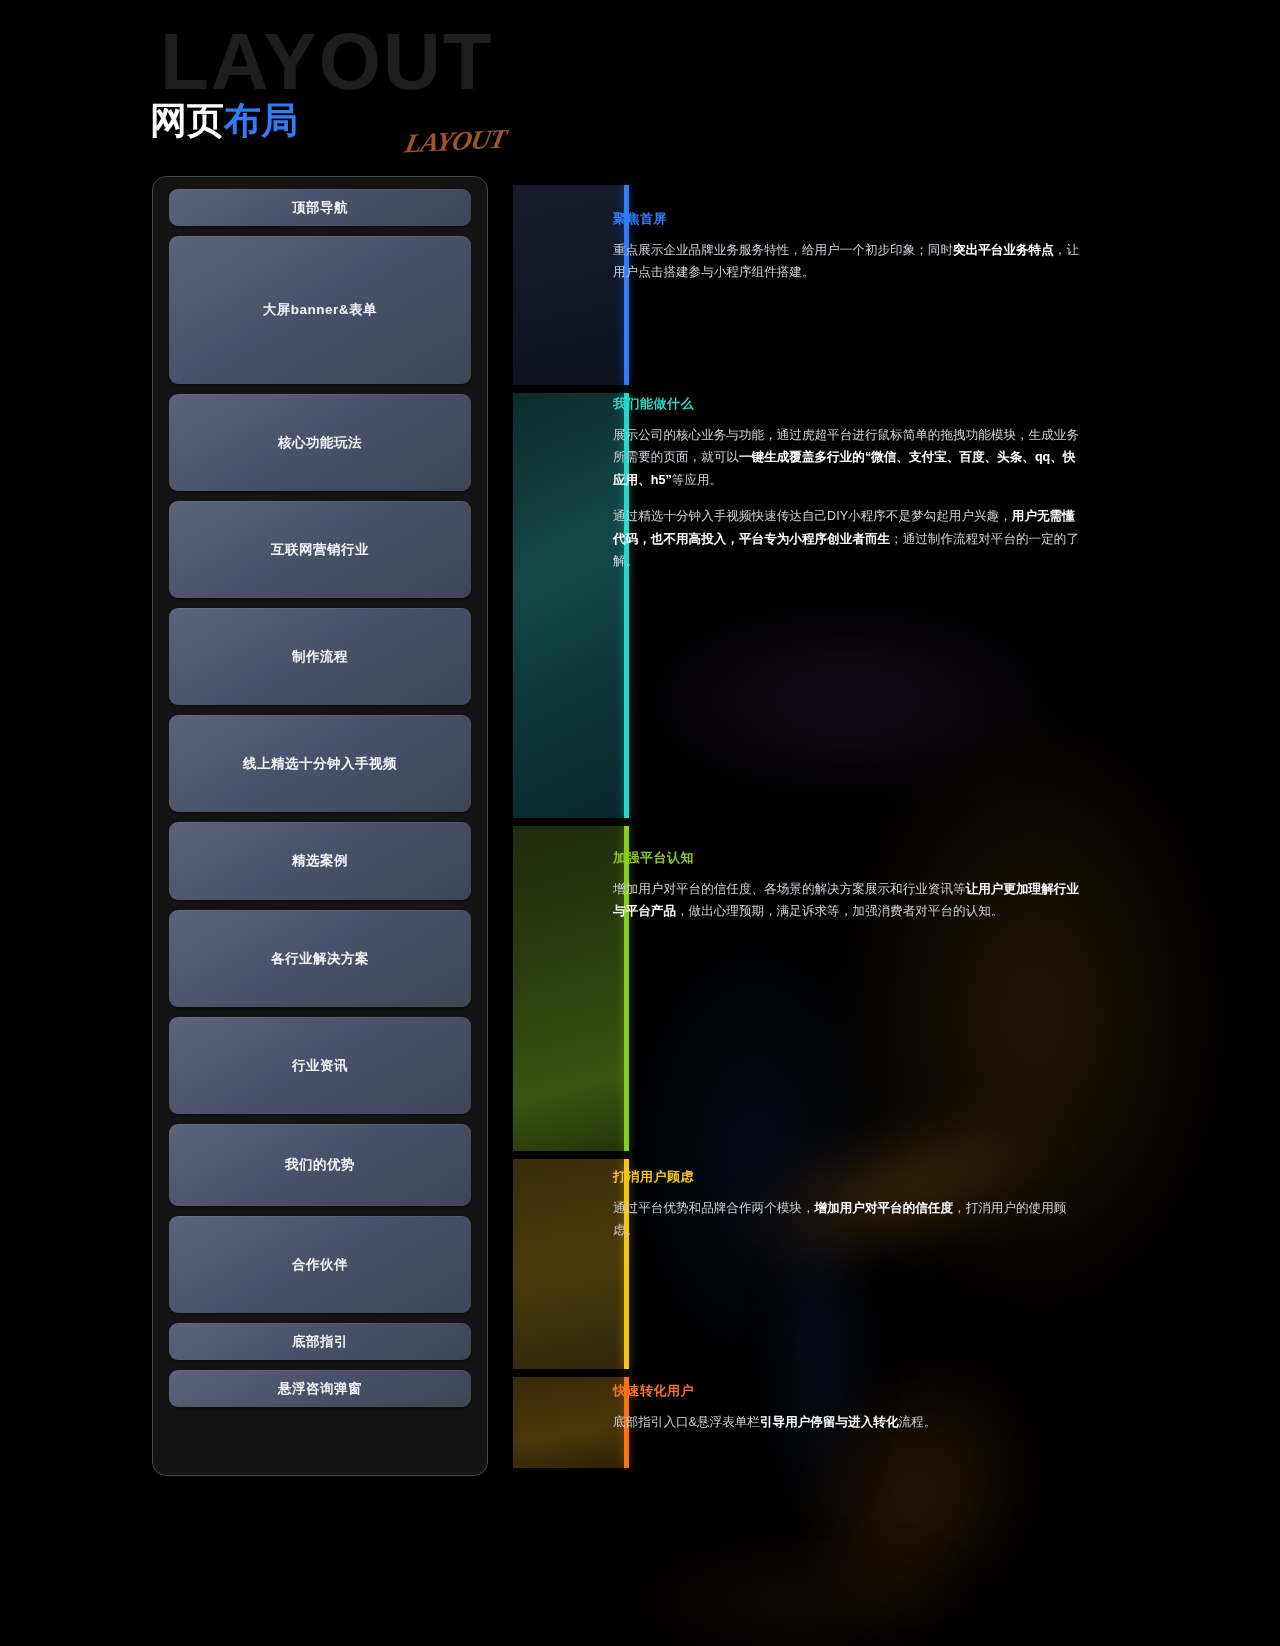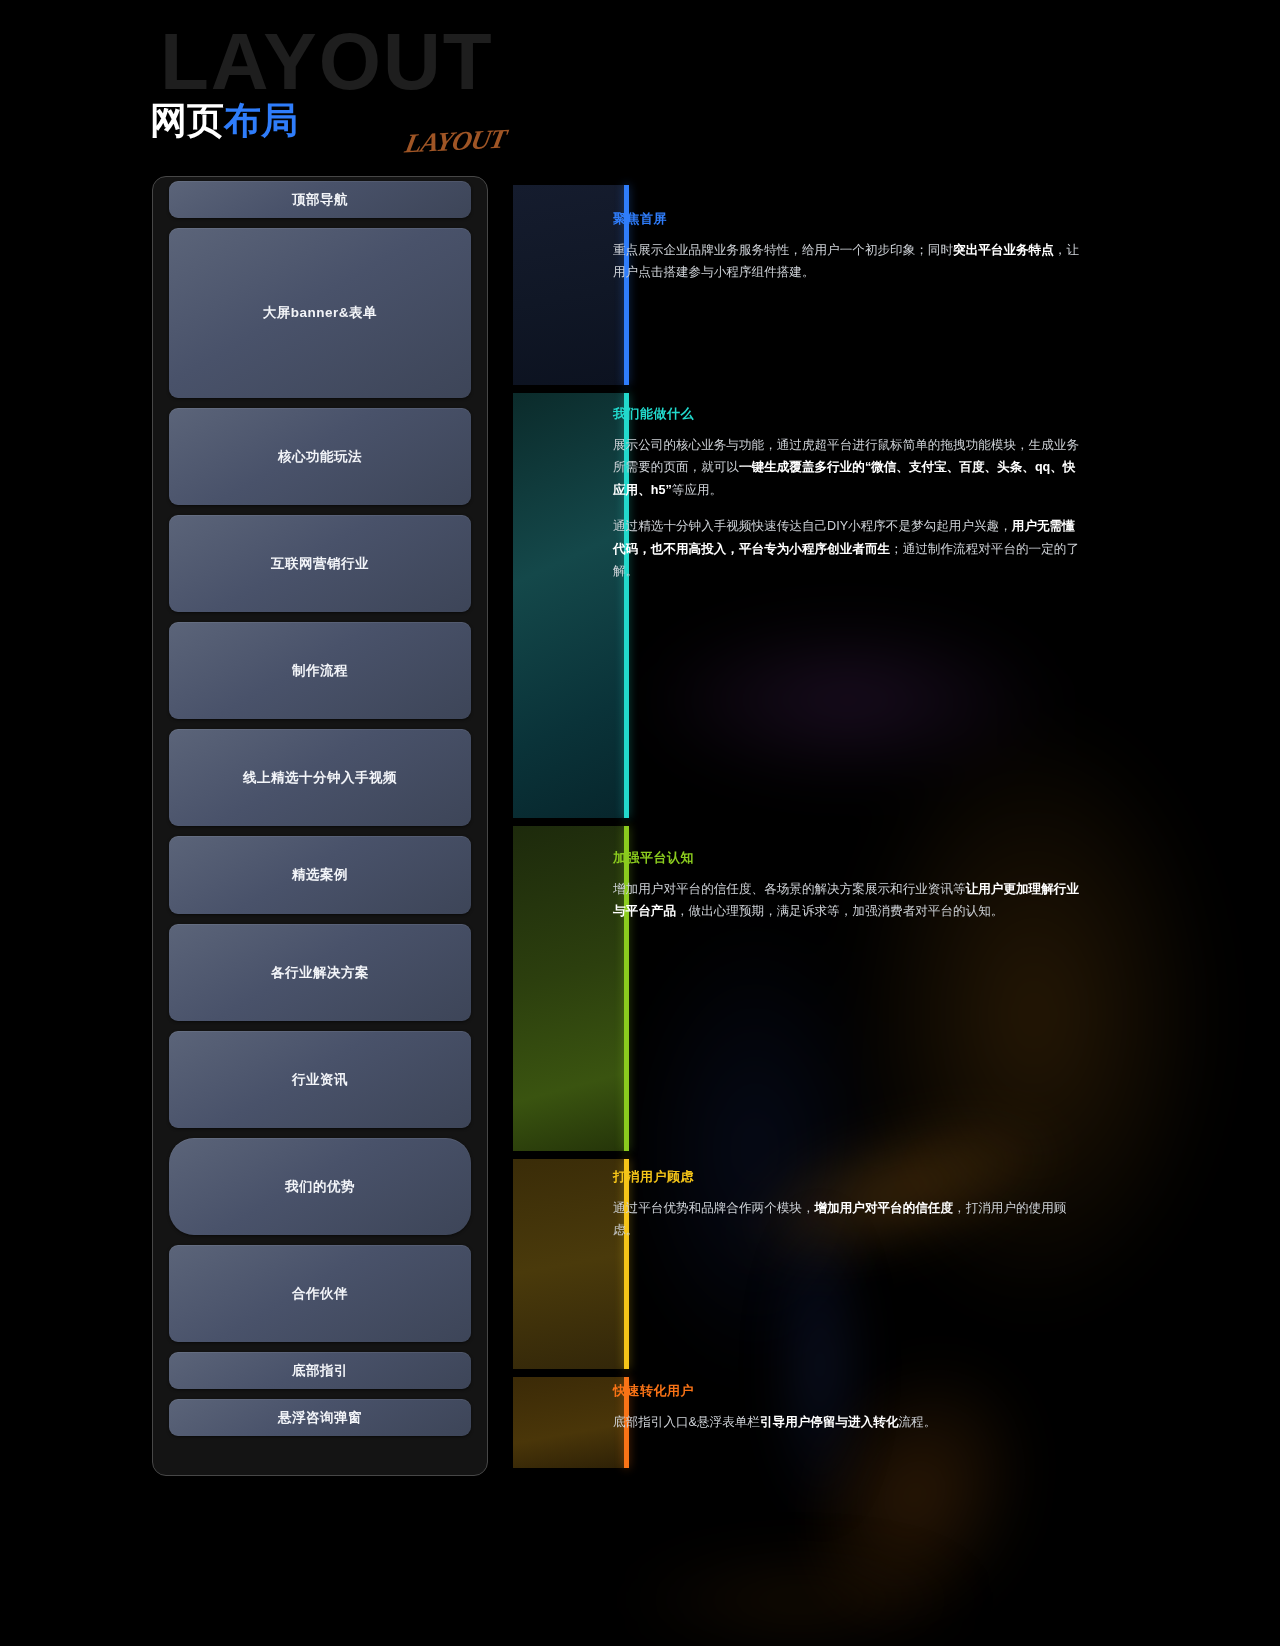--- a/index.html
+++ b/index.html
@@ -132,21 +132,21 @@
   
   .wireframe {
     position: absolute;
     left: 152px;
     top: 176px;
     width: 336px;
     height: 1300px;
     background: #141414;
     border: 1px solid #474747;
     border-radius: 14px;
-    padding: 4px 16px;
+    padding: 12px 16px;
     display: flex;
     flex-direction: column;
     gap: 10px;
     z-index: 3;
   }
   .wf-block {
     background: linear-gradient(150deg, #5b6479 0%, #49526a 45%, #3d4558 100%);
     border-radius: 9px;
     box-shadow: 0 1px 3px rgba(0,0,0,.55), inset 0 1px 0 rgba(255,255,255,.07);
     display: flex;
@@ -221,21 +221,21 @@
     <div class="band" style="top: 1192px; height: 91px;">
       <div class="band-fill" style="background: linear-gradient(170deg, rgb(59, 42, 7) 0%, rgb(74, 54, 9) 60%, rgb(46, 33, 6) 100%);"></div>
       <div class="band-bar" style="background: rgb(249, 115, 22); box-shadow: rgba(249, 115, 22, 0.4) 0px 0px 10px;"></div>
     </div>
   </div>
 
 <div class="wireframe">
     <div class="wf-block" style="height: 37px;">
       <span>顶部导航</span>
     </div>
-    <div class="wf-block" style="height: 170px;">
+    <div class="wf-block" style="height: 148px;">
       <span>大屏banner&amp;表单</span>
     </div>
     <div class="wf-block" style="height: 97px;">
       <span>核心功能玩法</span>
     </div>
     <div class="wf-block" style="height: 97px;">
       <span>互联网营销行业</span>
     </div>
     <div class="wf-block" style="height: 97px;">
       <span>制作流程</span>
@@ -245,40 +245,40 @@
     </div>
     <div class="wf-block" style="height: 78px;">
       <span>精选案例</span>
     </div>
     <div class="wf-block" style="height: 97px;">
       <span>各行业解决方案</span>
     </div>
     <div class="wf-block" style="height: 97px; justify-content: center;">
       <span>行业资讯</span>
     </div>
-    <div class="wf-block" style="height: 97px; border-radius: 25px;">
+    <div class="wf-block" style="height: 82px;">
       <span>我们的优势</span>
     </div>
     <div class="wf-block" style="height: 97px;">
       <span>合作伙伴</span>
     </div>
     <div class="wf-block" style="height: 37px;">
       <span>底部指引</span>
     </div>
     <div class="wf-block" style="height: 37px;">
       <span>悬浮咨询弹窗</span>
     </div>
   </div>
 
 <div id="copy-root">
     <div class="copy" style="top: 210px;">
       <h2 style="color: rgb(47, 125, 251);">聚焦首屏</h2>
       <p><span>重点展示企业品牌业务服务特性，给用户一个初步印象；同时</span><b>突出平台业务特点</b><span>，让用户点击搭建参与小程序组件搭建。</span></p>
     </div>
-    <div class="copy" style="top: 405px;">
+    <div class="copy" style="top: 395px;">
       <h2 style="color: rgb(34, 217, 204);">我们能做什么</h2>
       <p><span>展示公司的核心业务与功能，通过虎超平台进行鼠标简单的拖拽功能模块，生成业务所需要的页面，就可以</span><b>一键生成覆盖多行业的“微信、支付宝、百度、头条、qq、快应用、h5”</b><span>等应用。</span></p>
       <p><span>通过精选十分钟入手视频快速传达自己DIY小程序不是梦勾起用户兴趣，</span><b>用户无需懂代码，也不用高投入，平台专为小程序创业者而生</b><span>；通过制作流程对平台的一定的了解。</span></p>
     </div>
     <div class="copy" style="top: 849px;">
       <h2 style="color: rgb(139, 204, 30);">加强平台认知</h2>
       <p><span>增加用户对平台的信任度、各场景的解决方案展示和行业资讯等</span><b>让用户更加理解行业与平台产品</b><span>，做出心理预期，满足诉求等，加强消费者对平台的认知。</span></p>
     </div>
     <div class="copy" style="top: 1168px;">
       <h2 style="color: rgb(245, 197, 24);">打消用户顾虑</h2>

